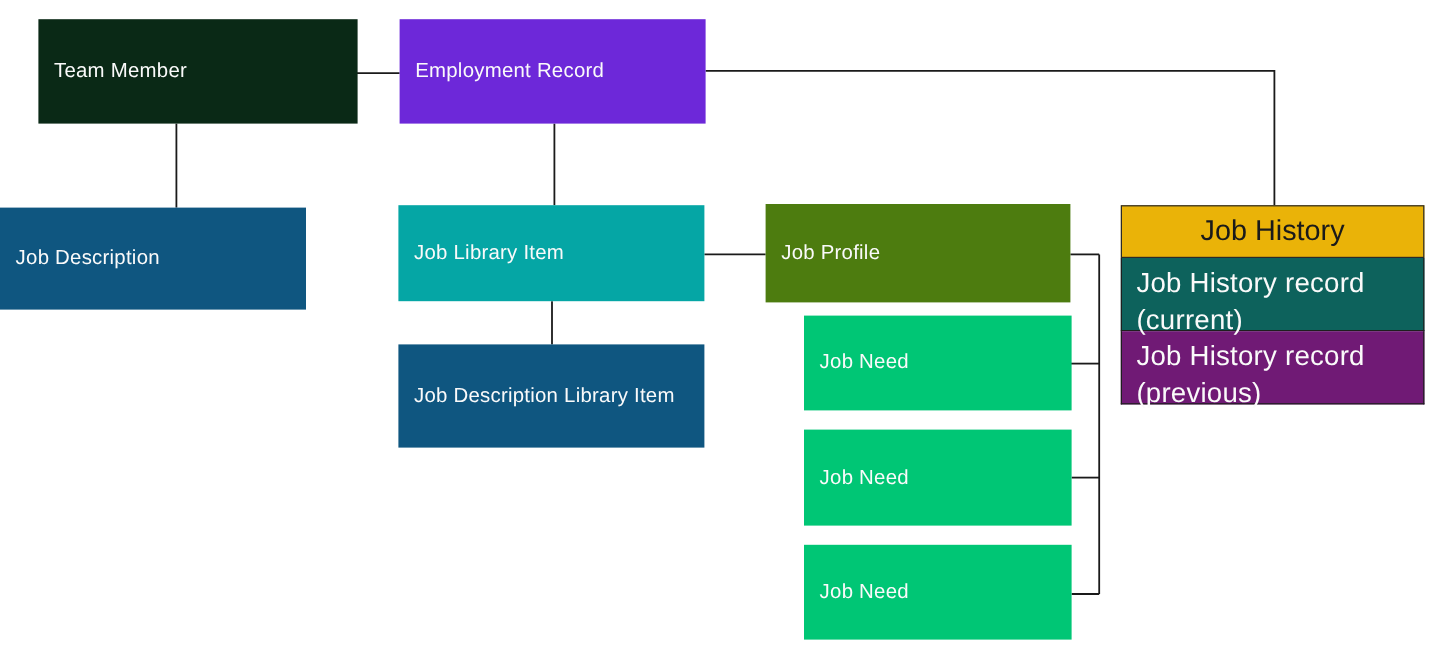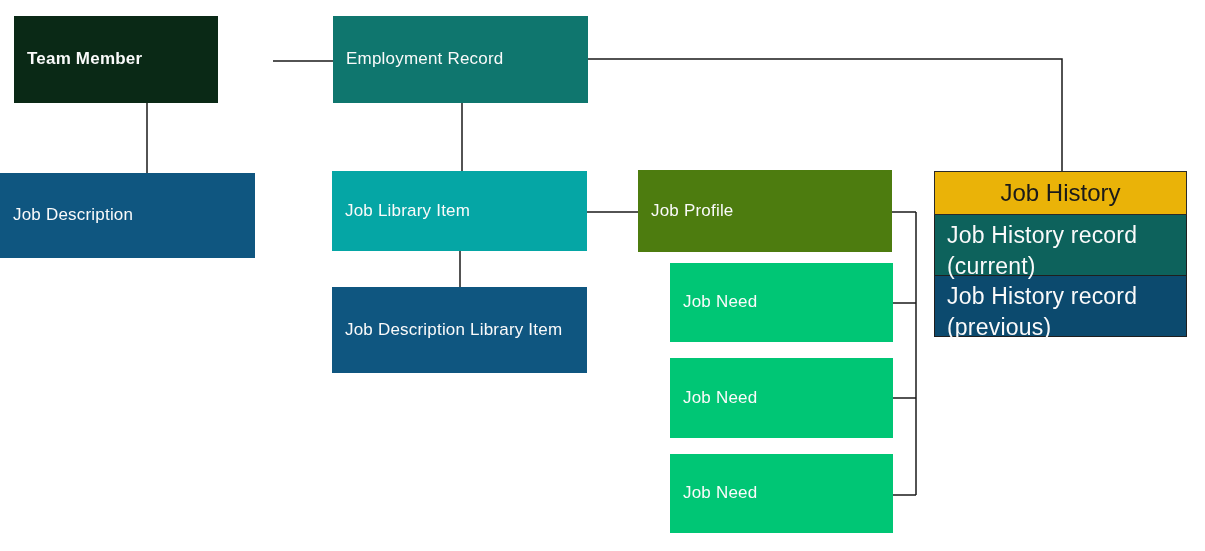--- a/index.html
+++ b/index.html
@@ -74,37 +74,37 @@
     <path d="M462 103 V171"></path>
     <path d="M460 251 V287"></path>
     <path d="M587 212 H638"></path>
     <path d="M892 212 H916"></path>
     <path d="M916 212 V495"></path>
     <path d="M892 303 H916"></path>
     <path d="M893 398 H916"></path>
     <path d="M893 495 H916"></path>
   </svg>
 
-  <div class="node" style="left: 14px; top: 16px; width: 204px; height: 87px; background-color: rgb(10, 41, 22); font-weight: bold;">Team Member</div>
+  <div class="node" style="left: 32px; top: 16px; width: 266px; height: 87px; background-color: rgb(10, 41, 22);">Team Member</div>
 
-  <div class="node" style="left: 333px; top: 16px; width: 255px; height: 87px; background-color: #0f766e;">Employment Record</div>
+  <div class="node" style="left: 333px; top: 16px; width: 255px; height: 87px; background-color: #6d28d9;">Employment Record</div>
 
   <div class="node" style="left: 0; top: 173px; width: 255px; height: 85px; background-color: rgb(15, 86, 128);">Job Description</div>
 
   <div class="node" style="left: 332px; top: 287px; width: 255px; height: 86px; background-color: rgb(15, 86, 128);">Job Description Library Item</div>
 
   <div class="node" style="left: 332px; top: 171px; width: 255px; height: 80px; background-color: rgb(5, 166, 165);">Job Library Item</div>
 
   <div class="node" style="left: 638px; top: 170px; width: 254px; height: 82px; background-color: #4d7c0f;">Job Profile</div>
 
   <div class="node" style="left: 670px; top: 263px; width: 223px; height: 79px; background-color: rgb(0, 198, 117);">Job Need</div>
 
   <div class="node" style="left: 670px; top: 358px; width: 223px; height: 80px; background-color: rgb(0, 198, 117);">Job Need</div>
 
   <div class="node" style="left: 670px; top: 454px; width: 223px; height: 79px; background-color: rgb(0, 198, 117);">Job Need</div>
 
   <div class="jh-table">
     <div class="jh-header">Job History</div>
     <div class="jh-row" style="background-color: rgb(13, 98, 92);">Job History record (current)</div>
-    <div class="jh-row" style="background-color: #0c4a6e;">Job History record (previous)</div>
+    <div class="jh-row" style="background-color: #701a75;">Job History record (previous)</div>
   </div>
 
 </div>
 
 </body></html>

